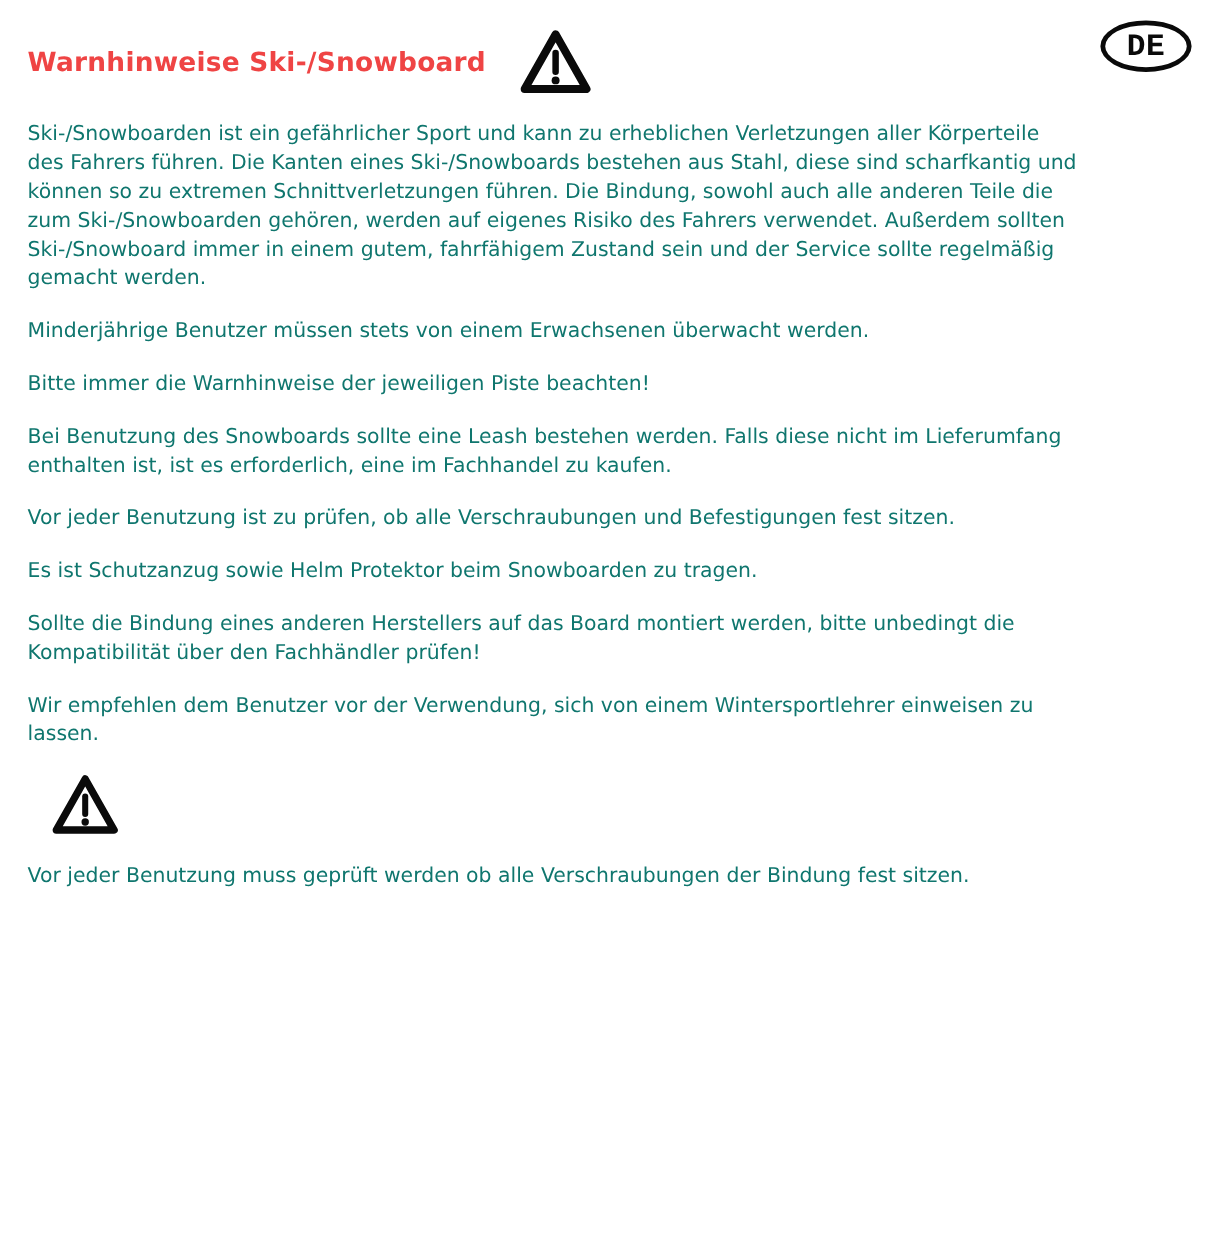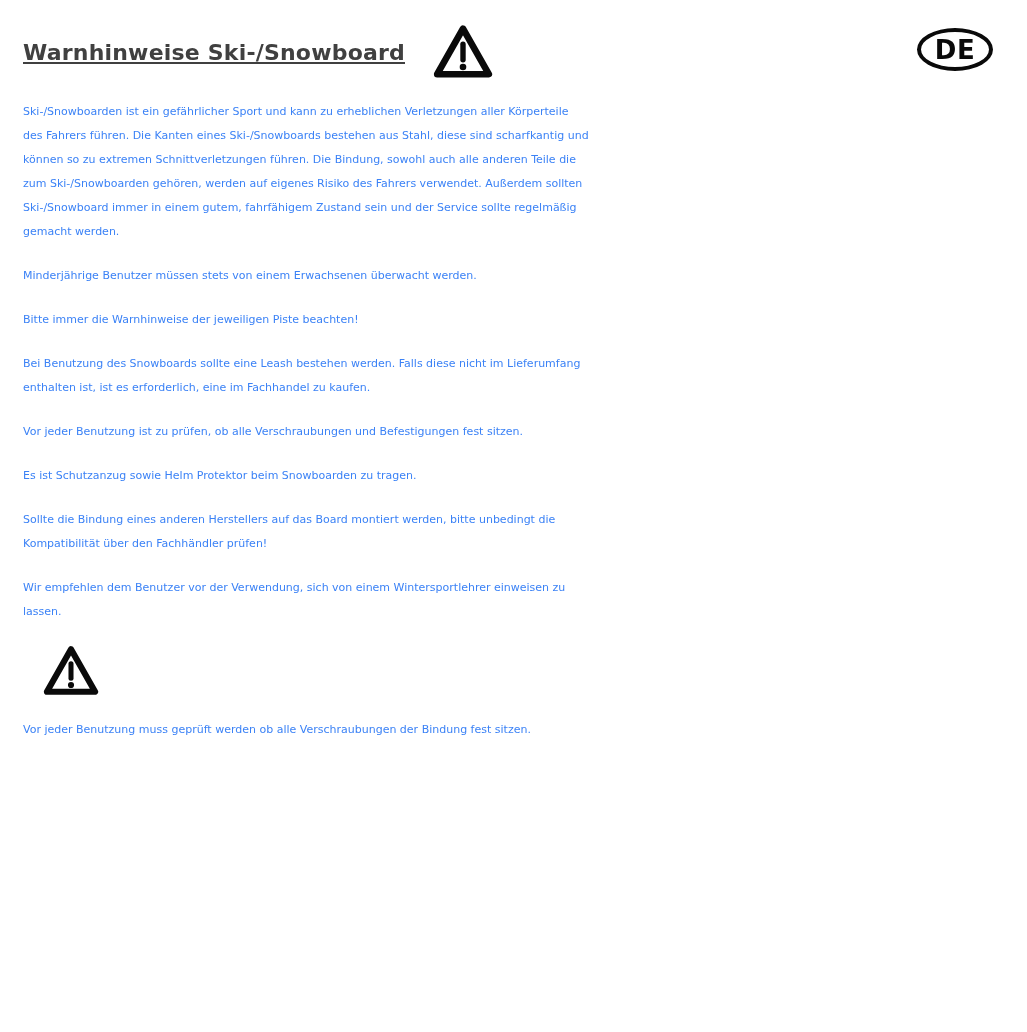--- a/index.html
+++ b/index.html
@@ -24,54 +24,54 @@
     align-items: center;
     margin-bottom: 20px;
   }
   .heading-row.second {
     margin-top: 8px;
   }
   h1 {
     font-size: 22px;
     font-weight: bold;
     letter-spacing: 0.2px;
-    color: #404040;
+    color: #ef4444;
     white-space: pre;
-    text-decoration: underline;
   }
   .warn-icon {
     display: inline-block;
     margin-left: 28px;
     flex: 0 0 auto;
   }
   .warn-icon.second { margin-left: 20px; }
   .warn-icon svg { display: block; }
   p.body-text {
-    font-size: 11px;
+    font-size: 17px;
     line-height: 24px;
     margin: 0 0 20px 0;
     white-space: pre;
-    color: #3b82f6;
+    color: #0f766e;
   }
   .lang-badge {
     position: absolute;
-    top: 28px;
+    top: 17px;
     right: 34px;
     width: 76px;
     height: 43px;
     border: 4px solid #0a0a0a;
     border-radius: 50%;
     display: flex;
     align-items: center;
     justify-content: center;
     font-size: 26px;
     font-weight: bold;
     letter-spacing: 0.5px;
     color: #0a0a0a;
     background: #ffffff;
+    font-family: Liberation Mono, monospace;
   }
 </style>
 </head>
 <body>
 
 <div class="page">
 
   <div class="lang-badge">
     <span>DE</span>
   </div>

